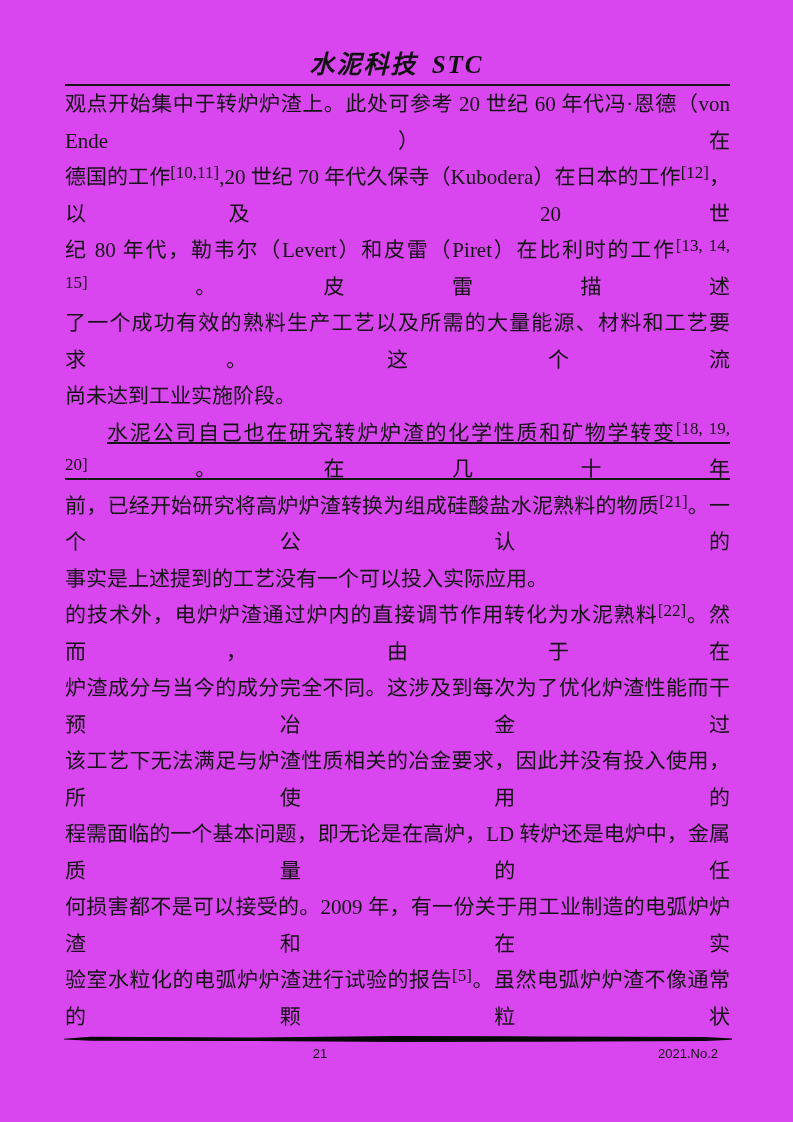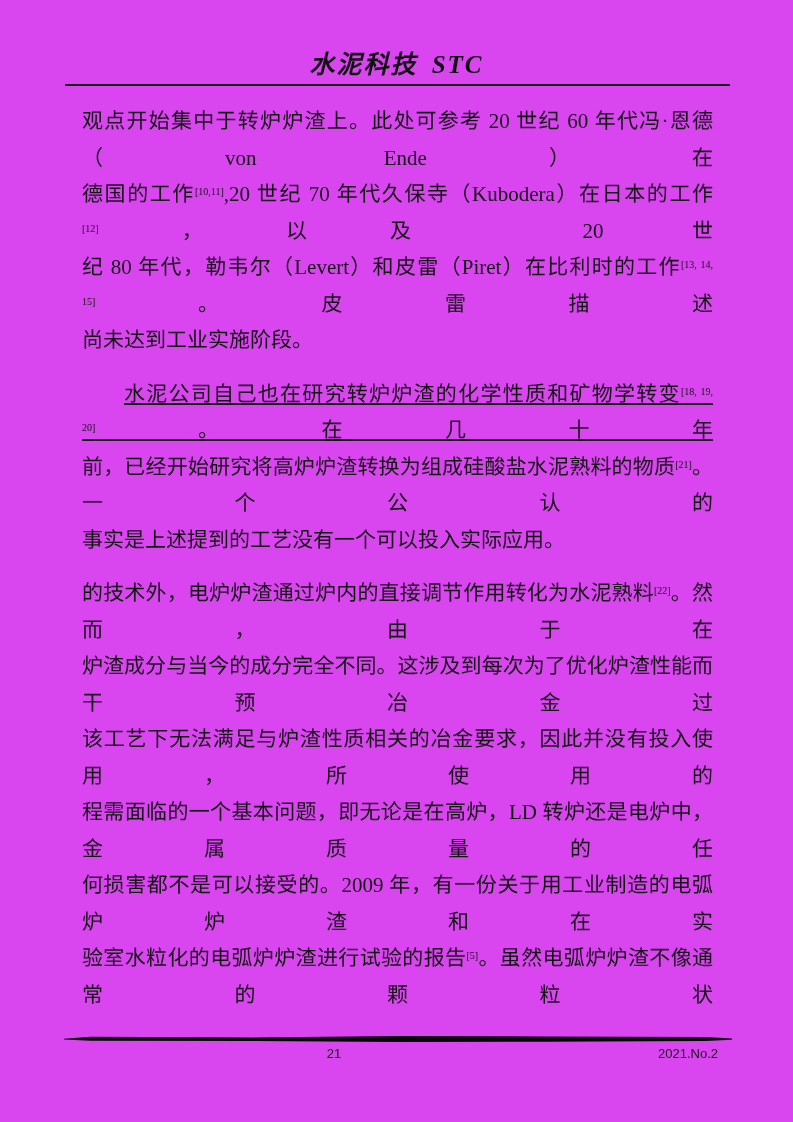--- a/index.html
+++ b/index.html
@@ -42,31 +42,31 @@
   
   .page-body {
     position: absolute;
     top: 86px;
     left: 65px;
     width: 665px;
     font-size: 21px;
     line-height: 36.5px;
     color: #141414;
   }
-  .paragraph { margin: 17px; }
+  .paragraph { margin: 0; }
   .line {
     text-align: justify;
     text-align-last: justify;
     white-space: normal;
   }
   .line.indent { text-indent: 42px; text-decoration: underline; }
   .line.para-end { text-align-last: left; }
 
   .line sup {
-    font-size: 10px;
+    font-size: 17px;
     line-height: 0;
     vertical-align: 6px;
     letter-spacing: 0;
   }
 
   
   .footer-rule {
     position: absolute;
     top: 1036px;
     left: 64px;
@@ -81,21 +81,21 @@
     top: 1046px;
     left: 65px;
     width: 665px;
     height: 20px;
     font-family: "Liberation Sans", "DejaVu Sans", sans-serif;
     font-size: 13px;
     color: #161616;
   }
   .page-number {
     position: absolute;
-    left: 14px;
+    left: 0;
     width: 510px;
     text-align: center;
   }
   .issue-number {
     position: absolute;
     right: 12px;
     text-align: right;
   }
 </style>
 </head>
@@ -106,20 +106,21 @@
   <div class="journal-title">水泥科技 STC</div>
 
   <div class="header-rule"></div>
 
   <div class="page-body">
 
   <div class="paragraph">
         <div class="line">观点开始集中于转炉炉渣上。此处可参考 20 世纪 60 年代冯·恩德（von Ende）在</div>
         <div class="line">德国的工作<sup>[10,11]</sup>,20 世纪 70 年代久保寺（Kubodera）在日本的工作<sup>[12]</sup>，以及 20 世</div>
         <div class="line">纪 80 年代，勒韦尔（Levert）和皮雷（Piret）在比利时的工作<sup>[13, 14, 15]</sup>。皮雷描述</div>
+        <div class="line">了一个成功有效的熟料生产工艺以及所需的大量能源、材料和工艺要求。这个流</div>
         <div class="line para-end">尚未达到工业实施阶段。</div>
       </div>
       <div class="paragraph">
         <div class="line indent">水泥公司自己也在研究转炉炉渣的化学性质和矿物学转变<sup>[18, 19, 20]</sup>。在几十年</div>
         <div class="line">前，已经开始研究将高炉炉渣转换为组成硅酸盐水泥熟料的物质<sup>[21]</sup>。一个公认的</div>
         <div class="line para-end">事实是上述提到的工艺没有一个可以投入实际应用。</div>
       </div>
       <div class="paragraph">
         <div class="line">的技术外，电炉炉渣通过炉内的直接调节作用转化为水泥熟料<sup>[22]</sup>。然而，由于在</div>
         <div class="line">炉渣成分与当今的成分完全不同。这涉及到每次为了优化炉渣性能而干预冶金过</div>

